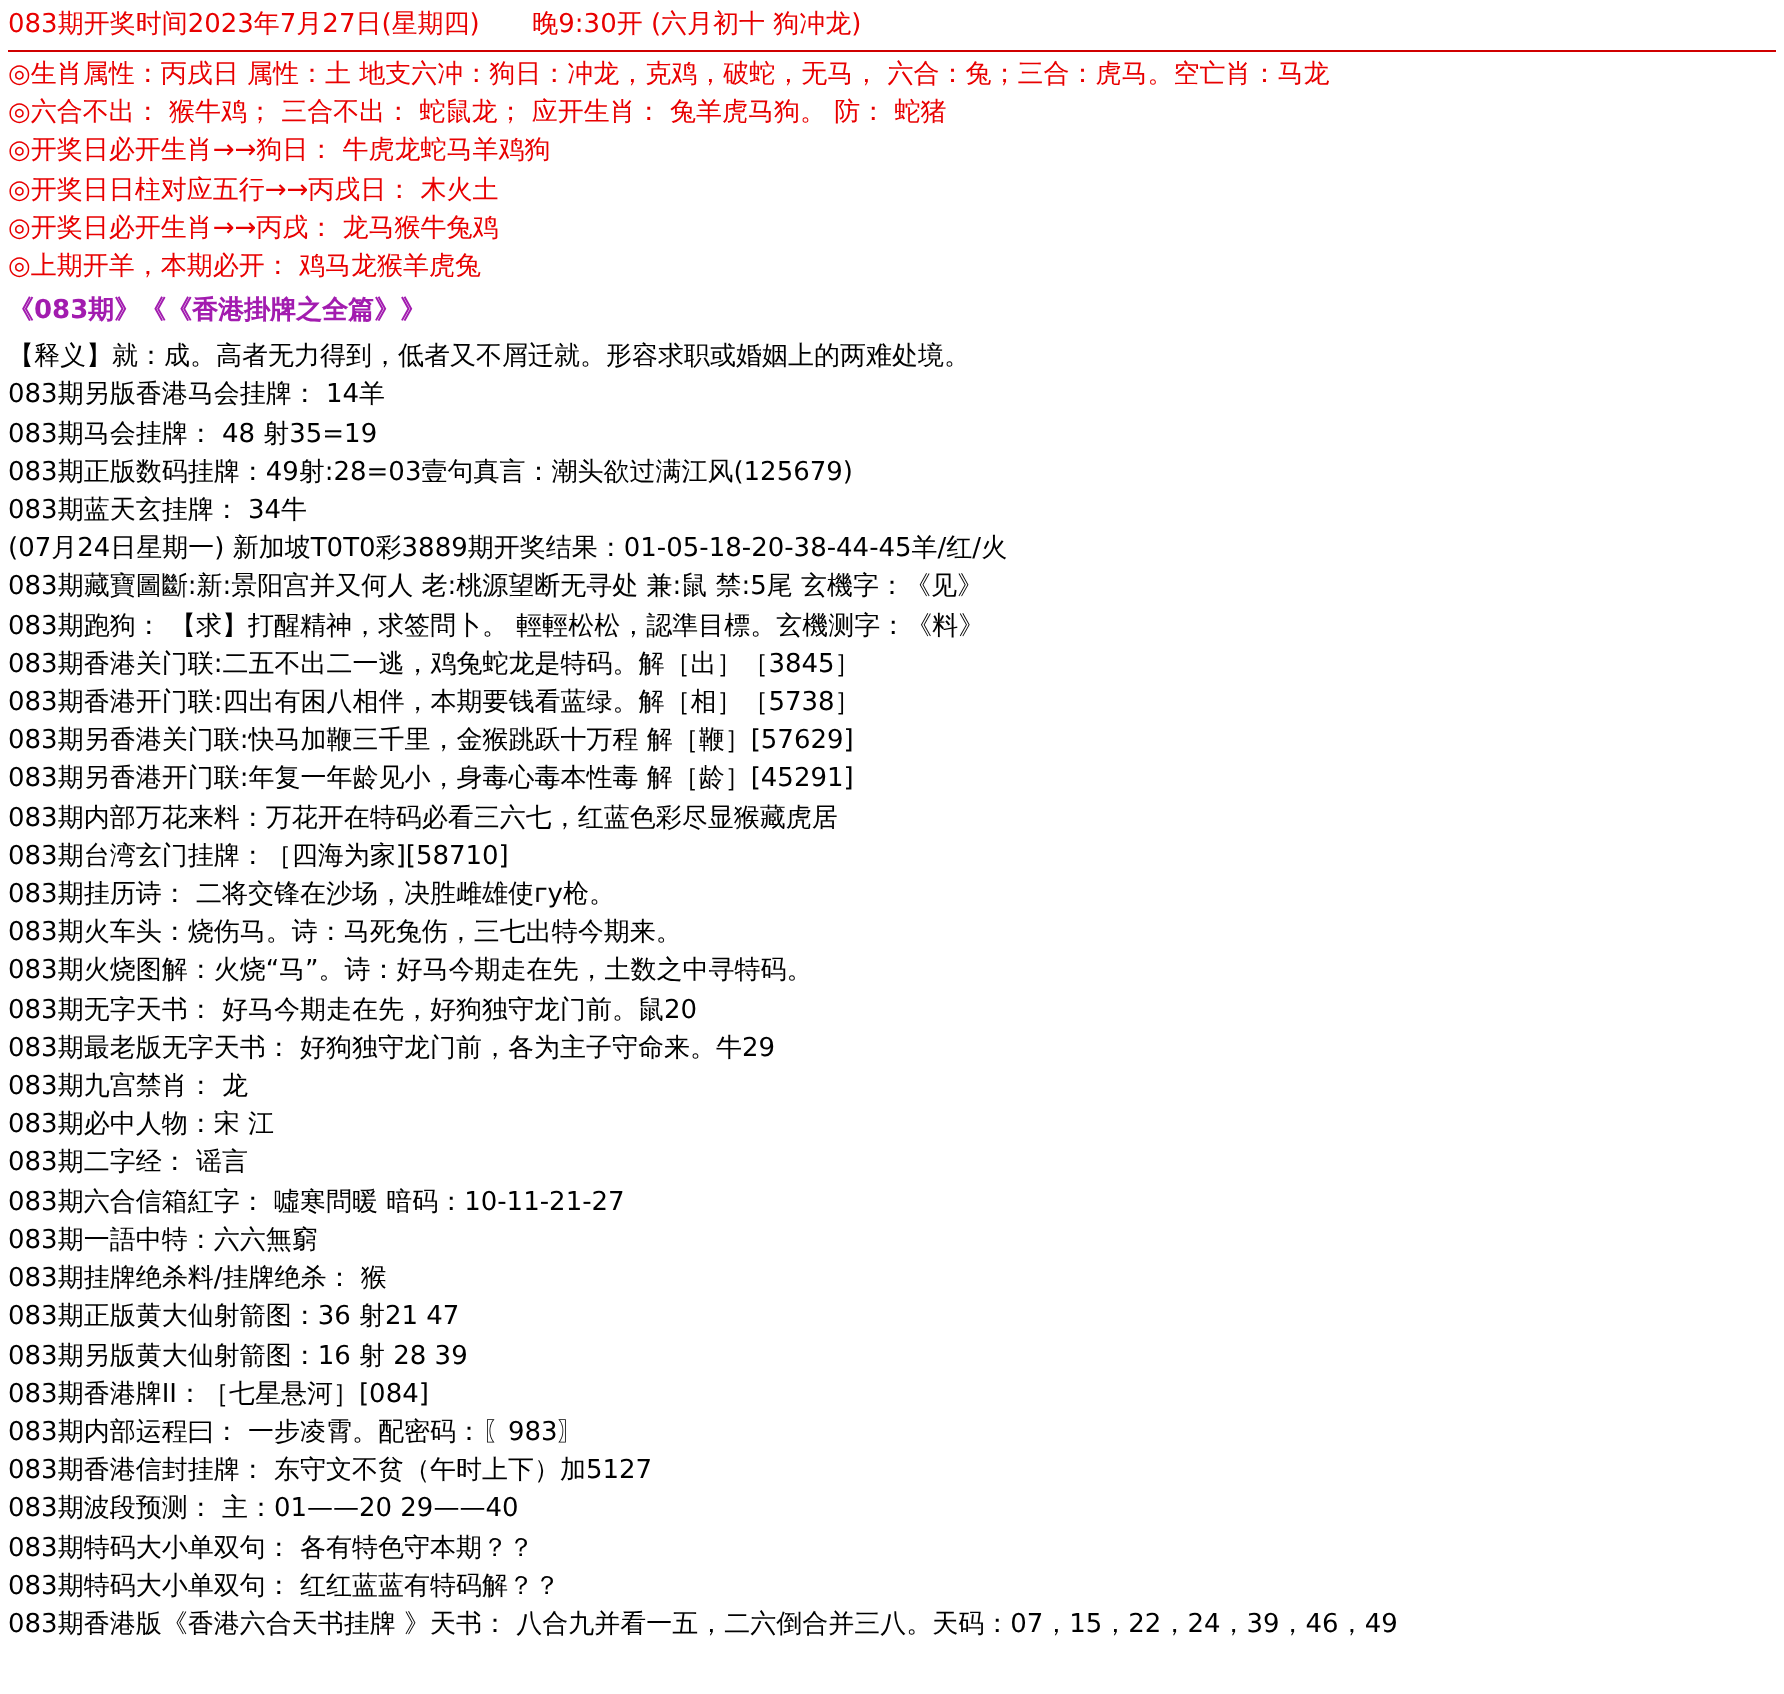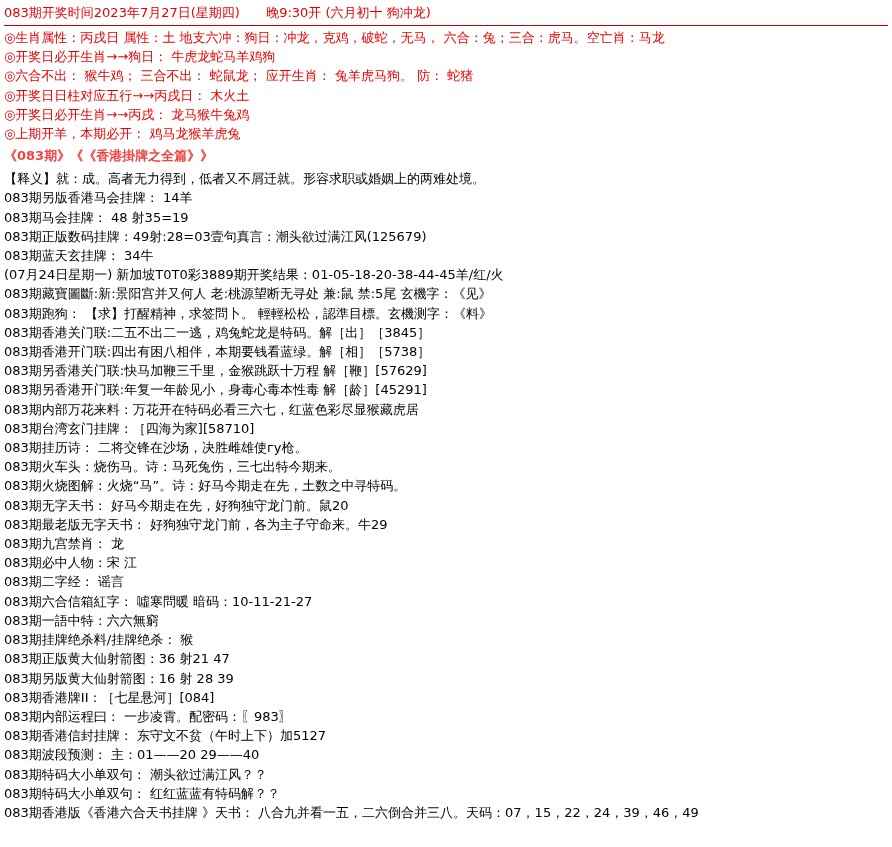--- a/index.html
+++ b/index.html
@@ -21,21 +21,21 @@
     height: 805px;
     padding: 3px 4px 0 4px;
     box-sizing: border-box;
   }
   .line {
     line-height: 19.2px;
     white-space: nowrap;
     letter-spacing: 0px;
   }
   .red { color: #e80000; }
-  .blue { color: #ef4444; }
+  .blue { color: #a21caf; }
   .hr {
     border: none;
     border-top: 1px solid #d00000;
     margin: 2px 0 2px 0;
     height: 0;
   }
   .title-line {
     line-height: 20px;
     white-space: nowrap;
   }
@@ -54,22 +54,22 @@
 
   <div class="line title-line">
     <span class="red">083期开奖时间2023年7月27日(星期四)</span>
     <span class="indent" style="width:18px"></span>
     <span class="red">晚9:30开 (六月初十  狗冲龙)</span>
   </div>
 
   <hr class="hr">
 
   <div class="line red">◎生肖属性：丙戌日 属性：土 地支六冲：狗日：冲龙，克鸡，破蛇，无马，   六合：兔；三合：虎马。空亡肖：马龙</div>
+  <div class="line red">◎六合不出：  猴牛鸡；  三合不出：  蛇鼠龙；  应开生肖：  兔羊虎马狗。 防：  蛇猪</div>
   <div class="line red">◎开奖日必开生肖→→狗日：  牛虎龙蛇马羊鸡狗</div>
-  <div class="line red">◎六合不出：  猴牛鸡；  三合不出：  蛇鼠龙；  应开生肖：  兔羊虎马狗。 防：  蛇猪</div>
   <div class="line red">◎开奖日日柱对应五行→→丙戌日：  木火土</div>
   <div class="line red">◎开奖日必开生肖→→丙戌：  龙马猴牛兔鸡</div>
   <div class="line red">◎上期开羊，本期必开：  鸡马龙猴羊虎兔</div>
 
   <div class="gap-sm"></div>
 
   <div class="sec-title">
     <span class="blue">《083期》《《香港掛牌之全篇》》</span>
   </div>
 
@@ -101,19 +101,19 @@
     <div class="line">083期二字经：  谣言</div>
     <div class="line">083期六合信箱紅字：  噓寒問暖  暗码：10-11-21-27</div>
     <div class="line">083期一語中特：六六無窮</div>
     <div class="line">083期挂牌绝杀料/挂牌绝杀：  猴</div>
     <div class="line">083期正版黄大仙射箭图：36 射21 47</div>
     <div class="line">083期另版黄大仙射箭图：16 射 28  39</div>
     <div class="line">083期香港牌II：［七星悬河］[084]</div>
     <div class="line">083期内部运程曰：  一步凌霄。配密码：〖983〗</div>
     <div class="line">083期香港信封挂牌：  东守文不贫（午时上下）加5127</div>
     <div class="line">083期波段预测：  主：01——20  29——40</div>
-    <div class="line">083期特码大小单双句：  潮头欲过满江风？？</div>
+    <div class="line">083期特码大小单双句：  各有特色守本期？？</div>
     <div class="line">083期特码大小单双句：  红红蓝蓝有特码解？？</div>
     <div class="line">083期香港版《香港六合天书挂牌 》天书：  八合九并看一五，二六倒合并三八。天码：07，15，22，24，39，46，49</div>
 
   </div>
 
 </div>
 
 </body></html>

